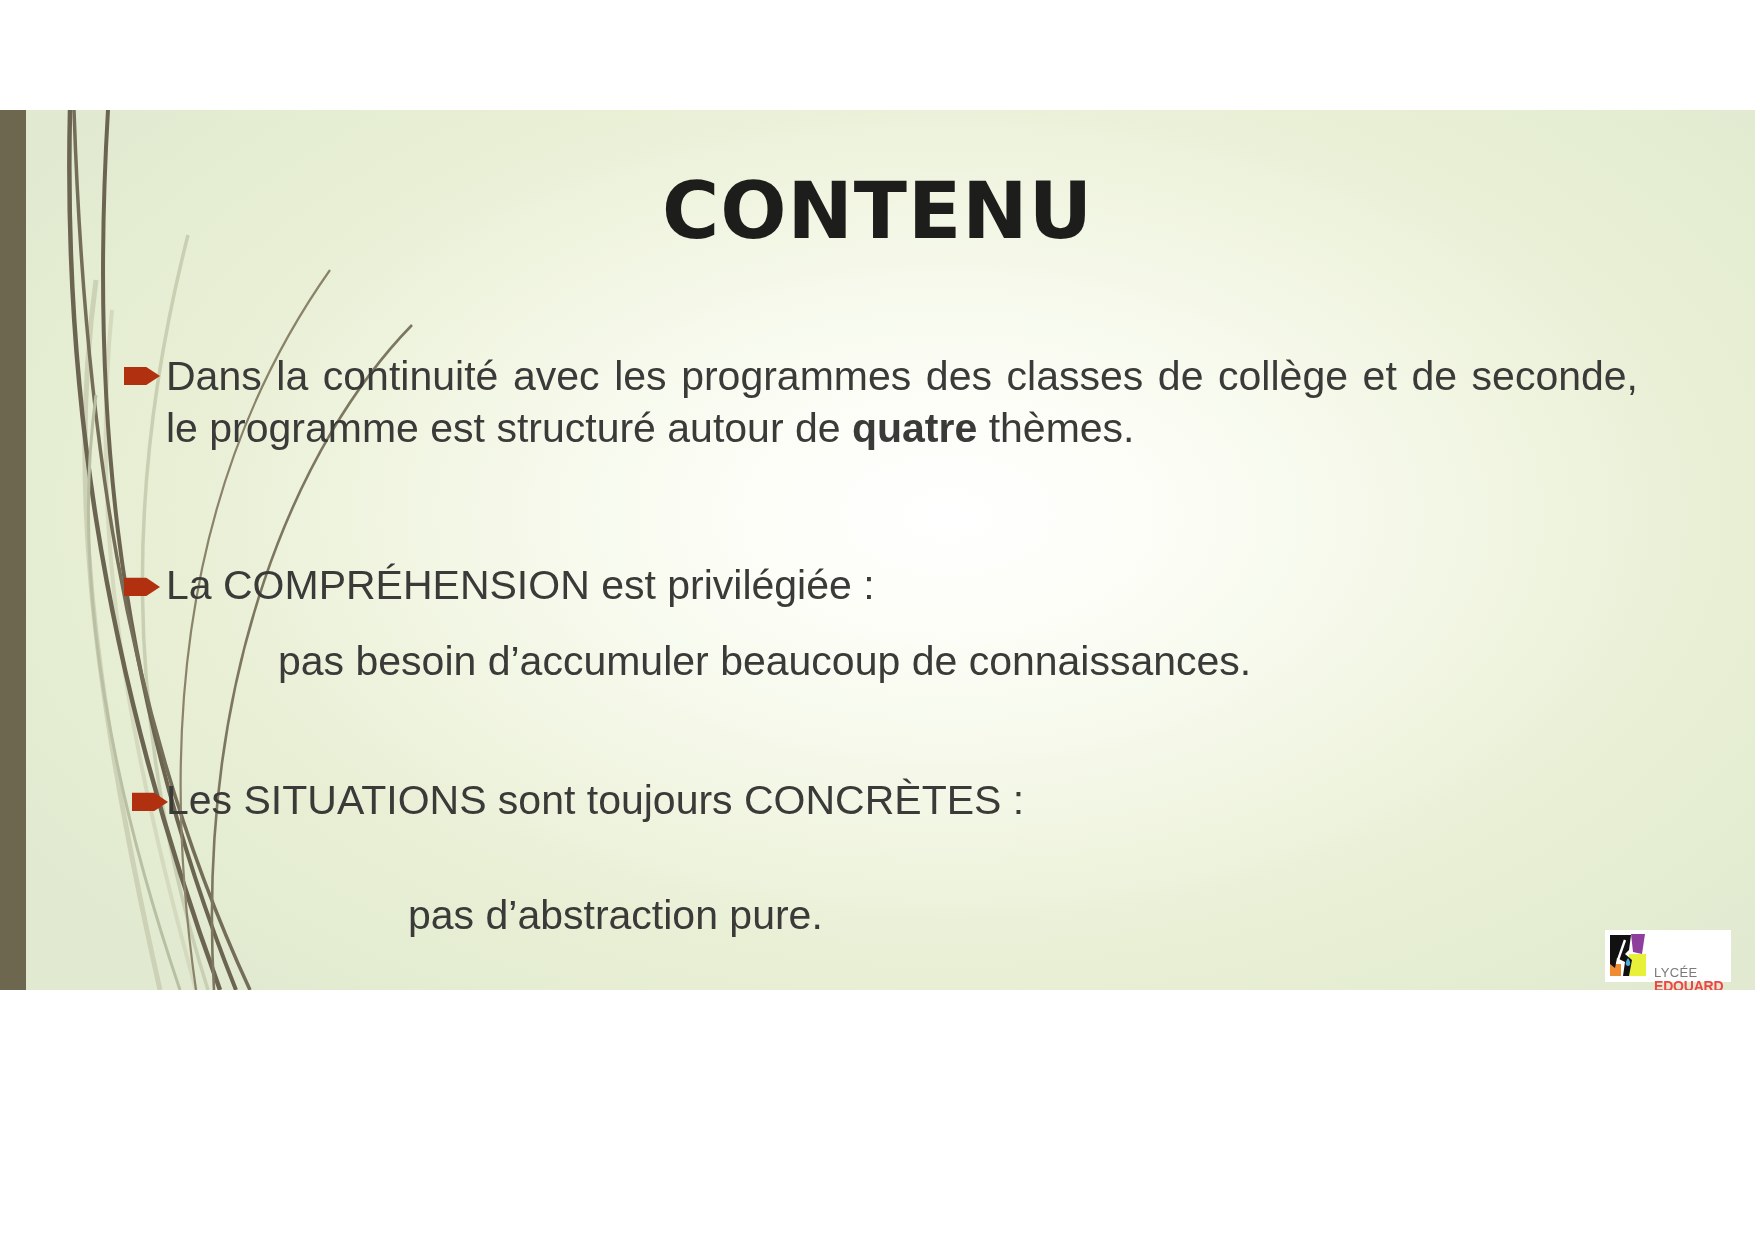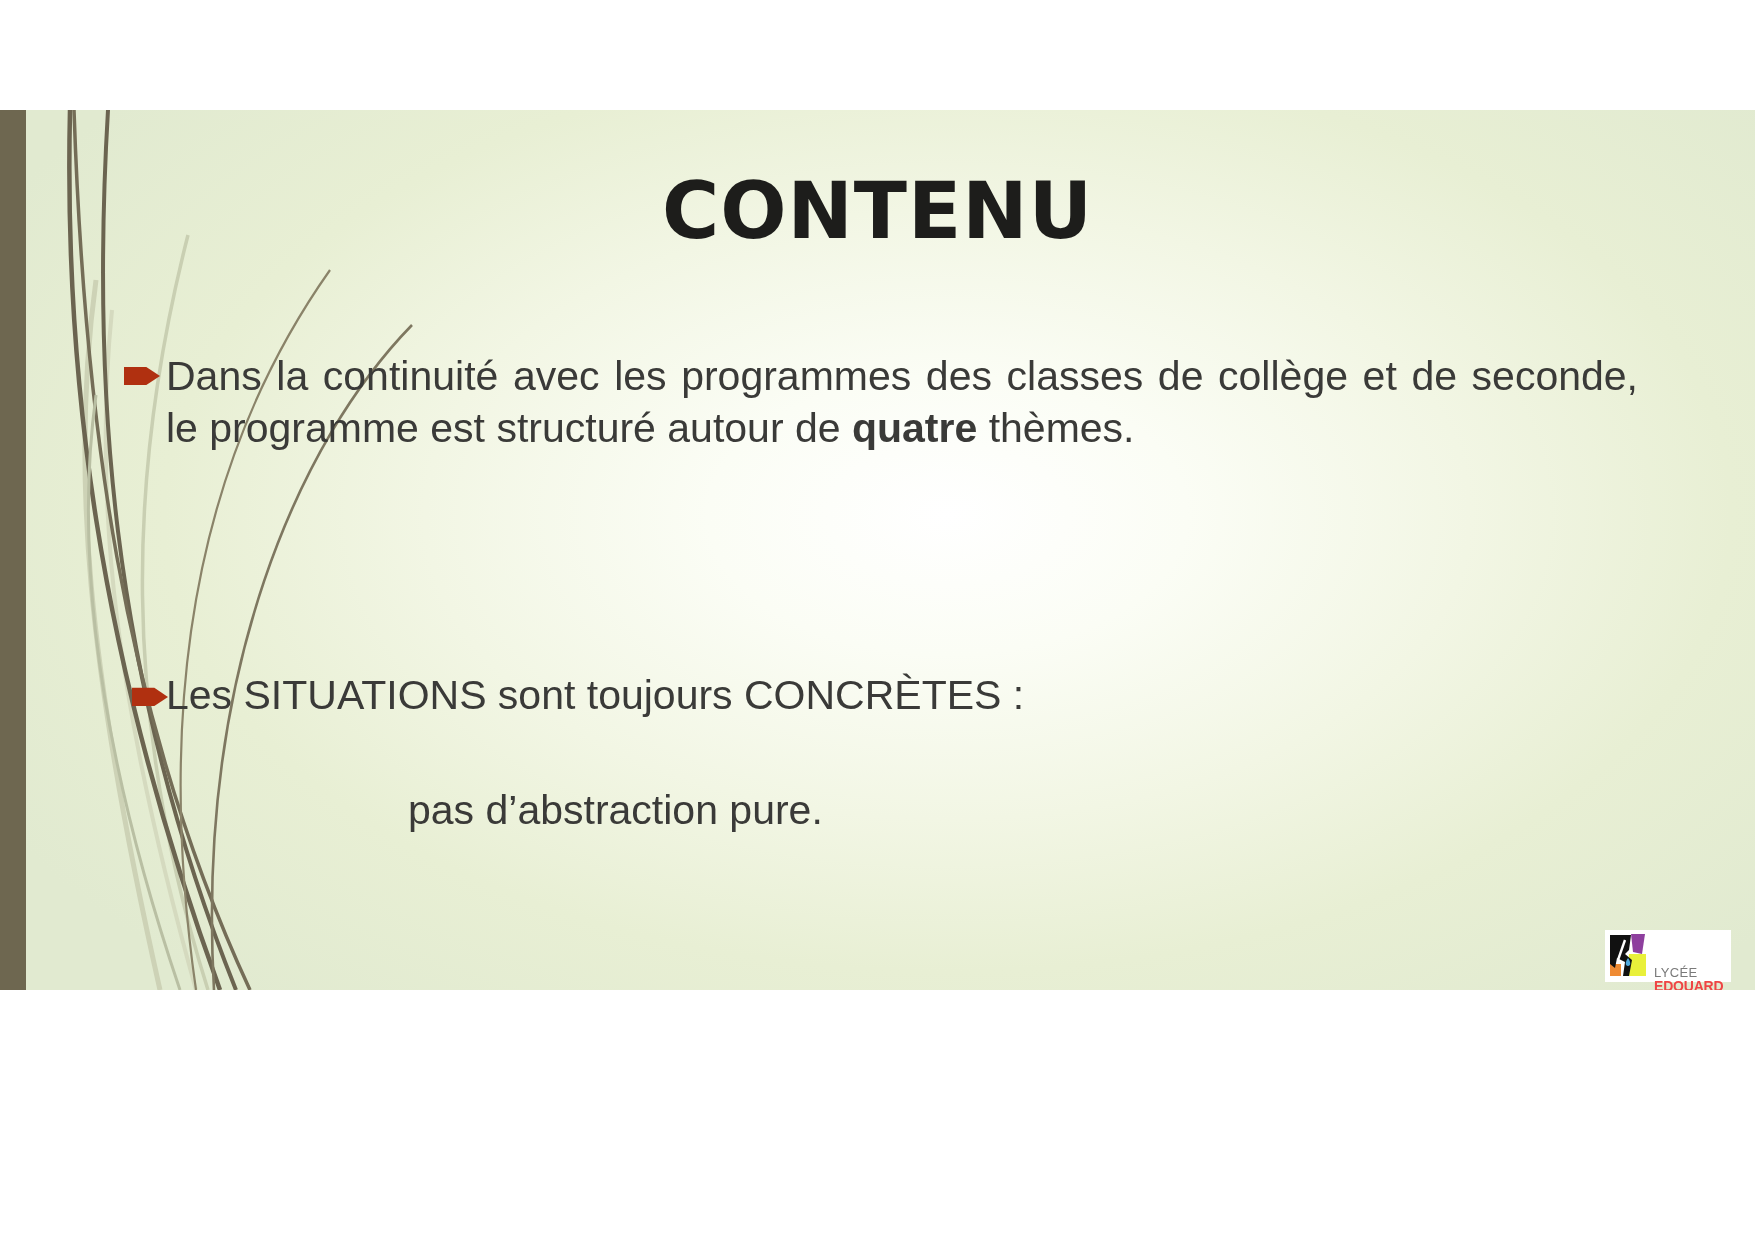--- a/index.html
+++ b/index.html
@@ -199,21 +199,26 @@
 
     <div id="body-block">
 
       <div class="blk bullet-row">
         <span class="bullet-arrow b1"></span>
         <div class="para justified"><span>Dans la continuité avec les programmes des classes de collège et de seconde, le programme est structuré autour de </span><b>quatre</b><span> thèmes.</span></div>
       </div>
 
       <div class="gap-a"></div>
 
+      <div class="blk bullet-row">
+        <span class="bullet-arrow b2"></span>
+        <div class="para">La COMPRÉHENSION est privilégiée :</div>
+      </div>
       <div class="gap-b"></div>
+      <div class="sub-line indent-1">pas besoin d’accumuler beaucoup de connaissances.</div>
 
       <div class="gap-c"></div>
 
       <div class="blk bullet-row">
         <span class="bullet-arrow b3"></span>
         <div class="para"> Les SITUATIONS sont toujours CONCRÈTES :</div>
       </div>
       <div class="gap-d"></div>
       <div class="sub-line indent-2">pas d’abstraction pure.</div>
 

